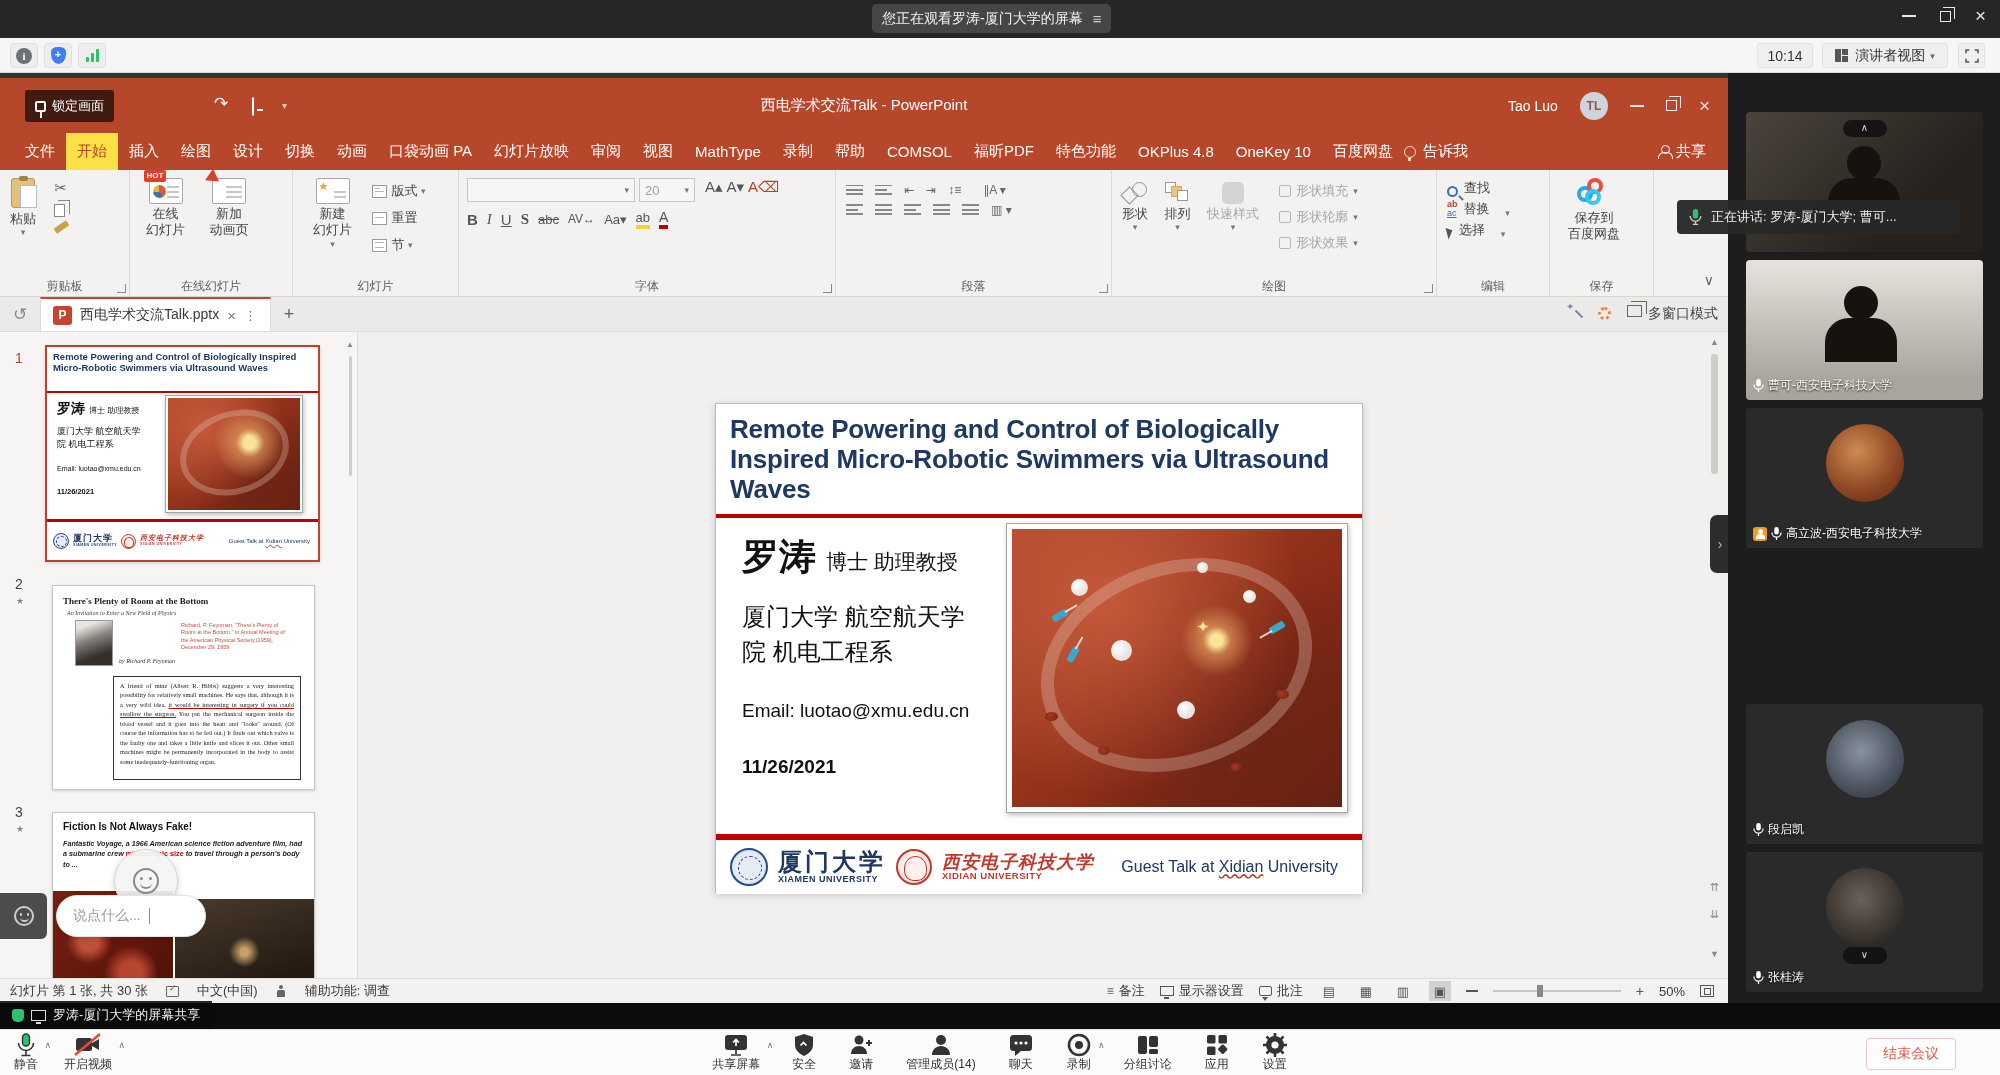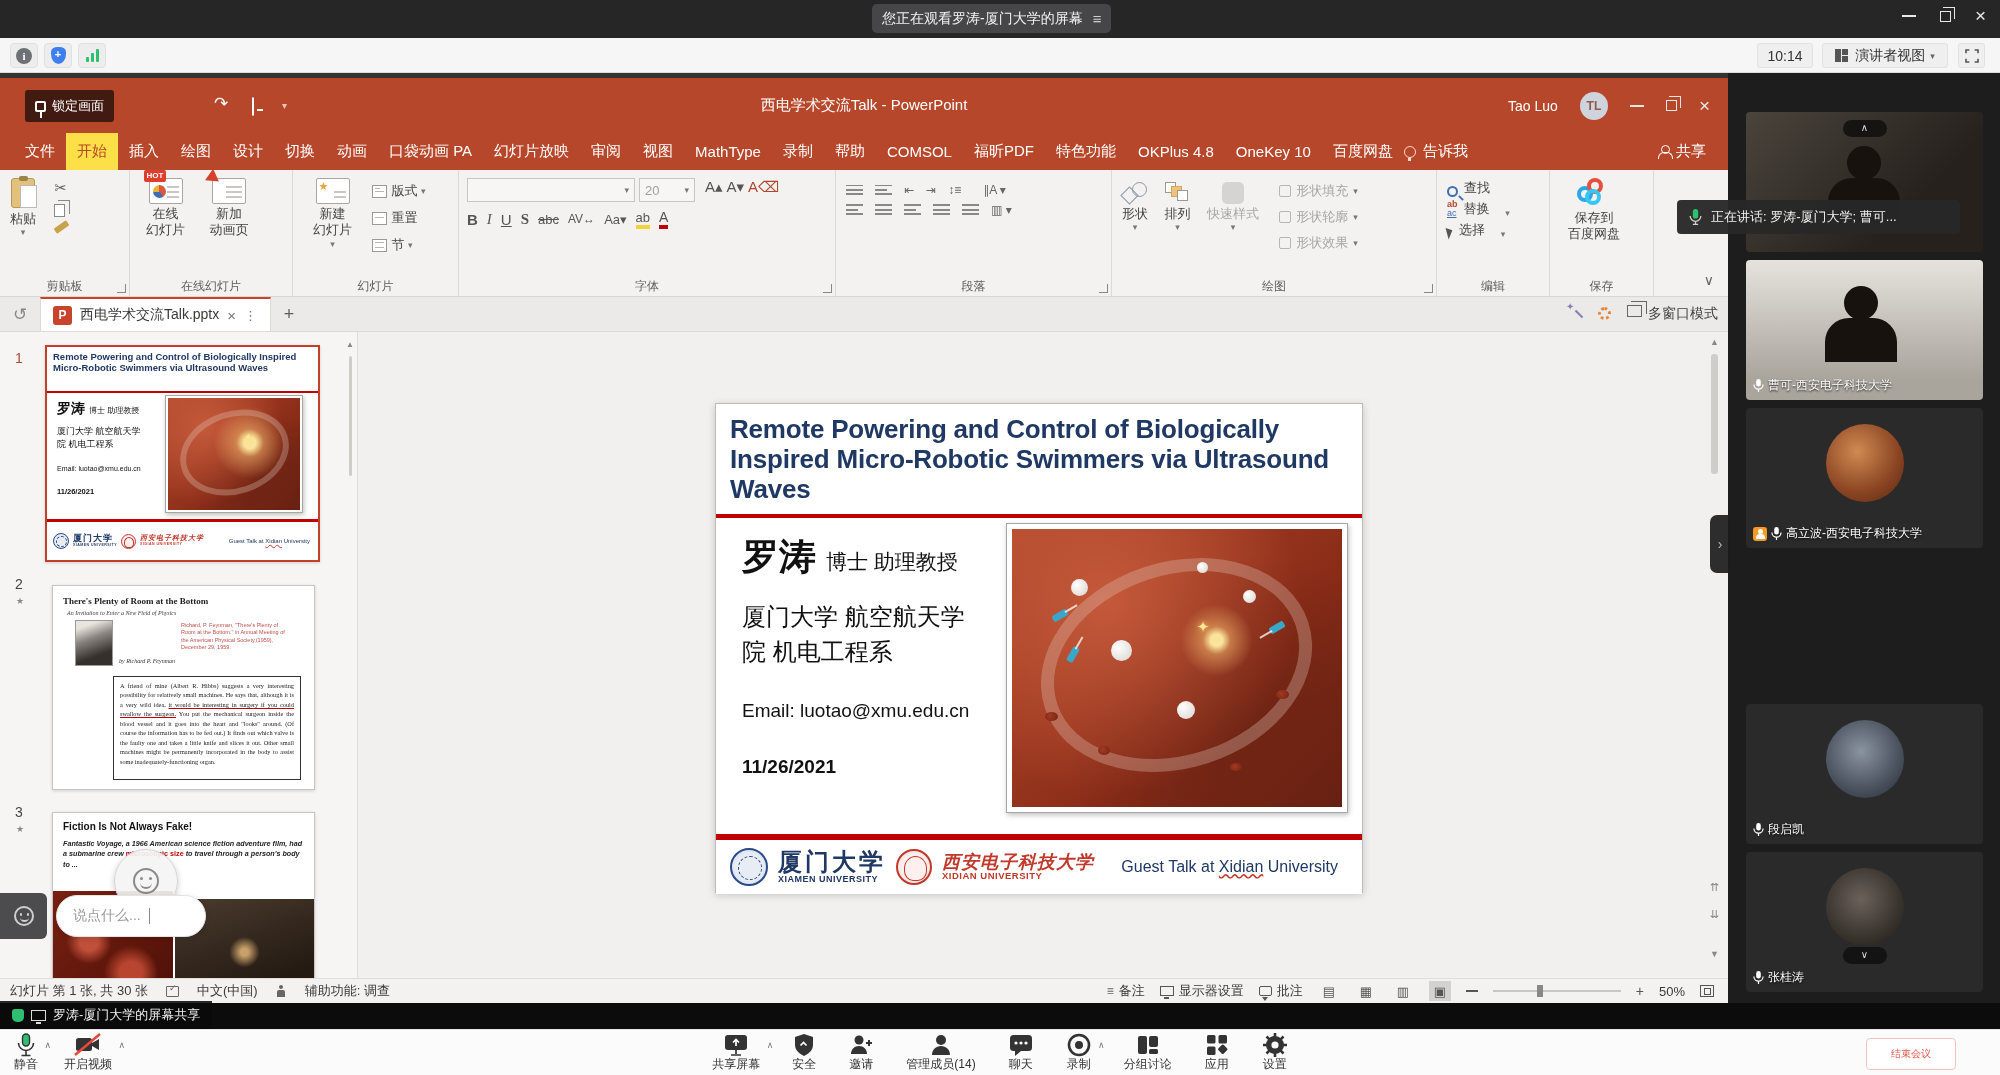--- a/index.html
+++ b/index.html
@@ -249,21 +249,21 @@
 .shgreen{width:12px;height:13px;background:#2fbf71;border-radius:3px 3px 5px 5px}
 .shmon{width:15px;height:11px;border:1.5px solid #ddd;position:relative}
 .shmon:after{content:"";position:absolute;left:4px;top:11px;width:5px;height:2px;background:#ddd}
 
 .toolbar{left:0;top:1029px;width:2000px;height:46px;background:#fbfbfb;border-top:1px solid #e6e6e6}
 .tgl{position:absolute;left:14px;top:2px;display:flex;gap:26px}
 .tgc{position:absolute;left:0;right:0;top:2px;display:flex;justify-content:center;gap:32px}
 .titem{display:flex;flex-direction:column;align-items:center;font-size:12px;color:#333;line-height:1.15;position:relative}
 .titem svg{display:block}
 .tchev{position:absolute;right:-13px;top:8px;font-size:9px;color:#777}
-.endbtn{position:absolute;right:44px;top:8px;width:90px;height:32px;border:1px solid #eec6c0;border-radius:4px;background:#fff;color:#e1594c;font-size:10px;display:flex;align-items:center;justify-content:center}
+.endbtn{position:absolute;right:44px;top:8px;width:90px;height:32px;border:1px solid #eec6c0;border-radius:4px;background:#fff;color:#e1594c;font-size:14px;display:flex;align-items:center;justify-content:center}
 
 .chatsq{left:0;top:893px;width:47px;height:46px;background:#4c4c4e;border-radius:0 6px 6px 0;display:flex;align-items:center;justify-content:center;z-index:30}
 .chatpill{left:56px;top:895px;width:150px;height:42px;background:#fff;border:1px solid #e3e3e3;border-radius:21px;display:flex;align-items:center;padding:0 16px;color:#9a9a9a;font-size:14px;z-index:30;box-shadow:0 2px 6px rgba(0,0,0,.12)}
 .cursorbar{width:1px;height:16px;background:#888;margin-left:8px}
 .bigcirc{left:114px;top:849px;width:64px;height:64px;border-radius:50%;background:rgba(244,244,244,.92);border:1px solid #d5d5d5;display:flex;align-items:center;justify-content:center;z-index:29;box-shadow:0 2px 6px rgba(0,0,0,.2)}
 .smile{width:26px;height:26px;border:2px solid #8a8a8a;border-radius:50%;position:relative}
 .smile:before{content:"";position:absolute;left:5px;top:7px;width:3px;height:3px;border-radius:50%;background:#8a8a8a;box-shadow:9px 0 0 #8a8a8a}
 .smile:after{content:"";position:absolute;left:5px;top:9px;width:12px;height:8px;border:2px solid #8a8a8a;border-top:none;border-left:none;border-right:none;border-radius:0 0 10px 10px}
 .smile.sm{width:20px;height:20px;border-color:#cfcfcf}
 .smile.sm:before{left:4px;top:5px;width:2.5px;height:2.5px;background:#cfcfcf;box-shadow:7px 0 0 #cfcfcf}

